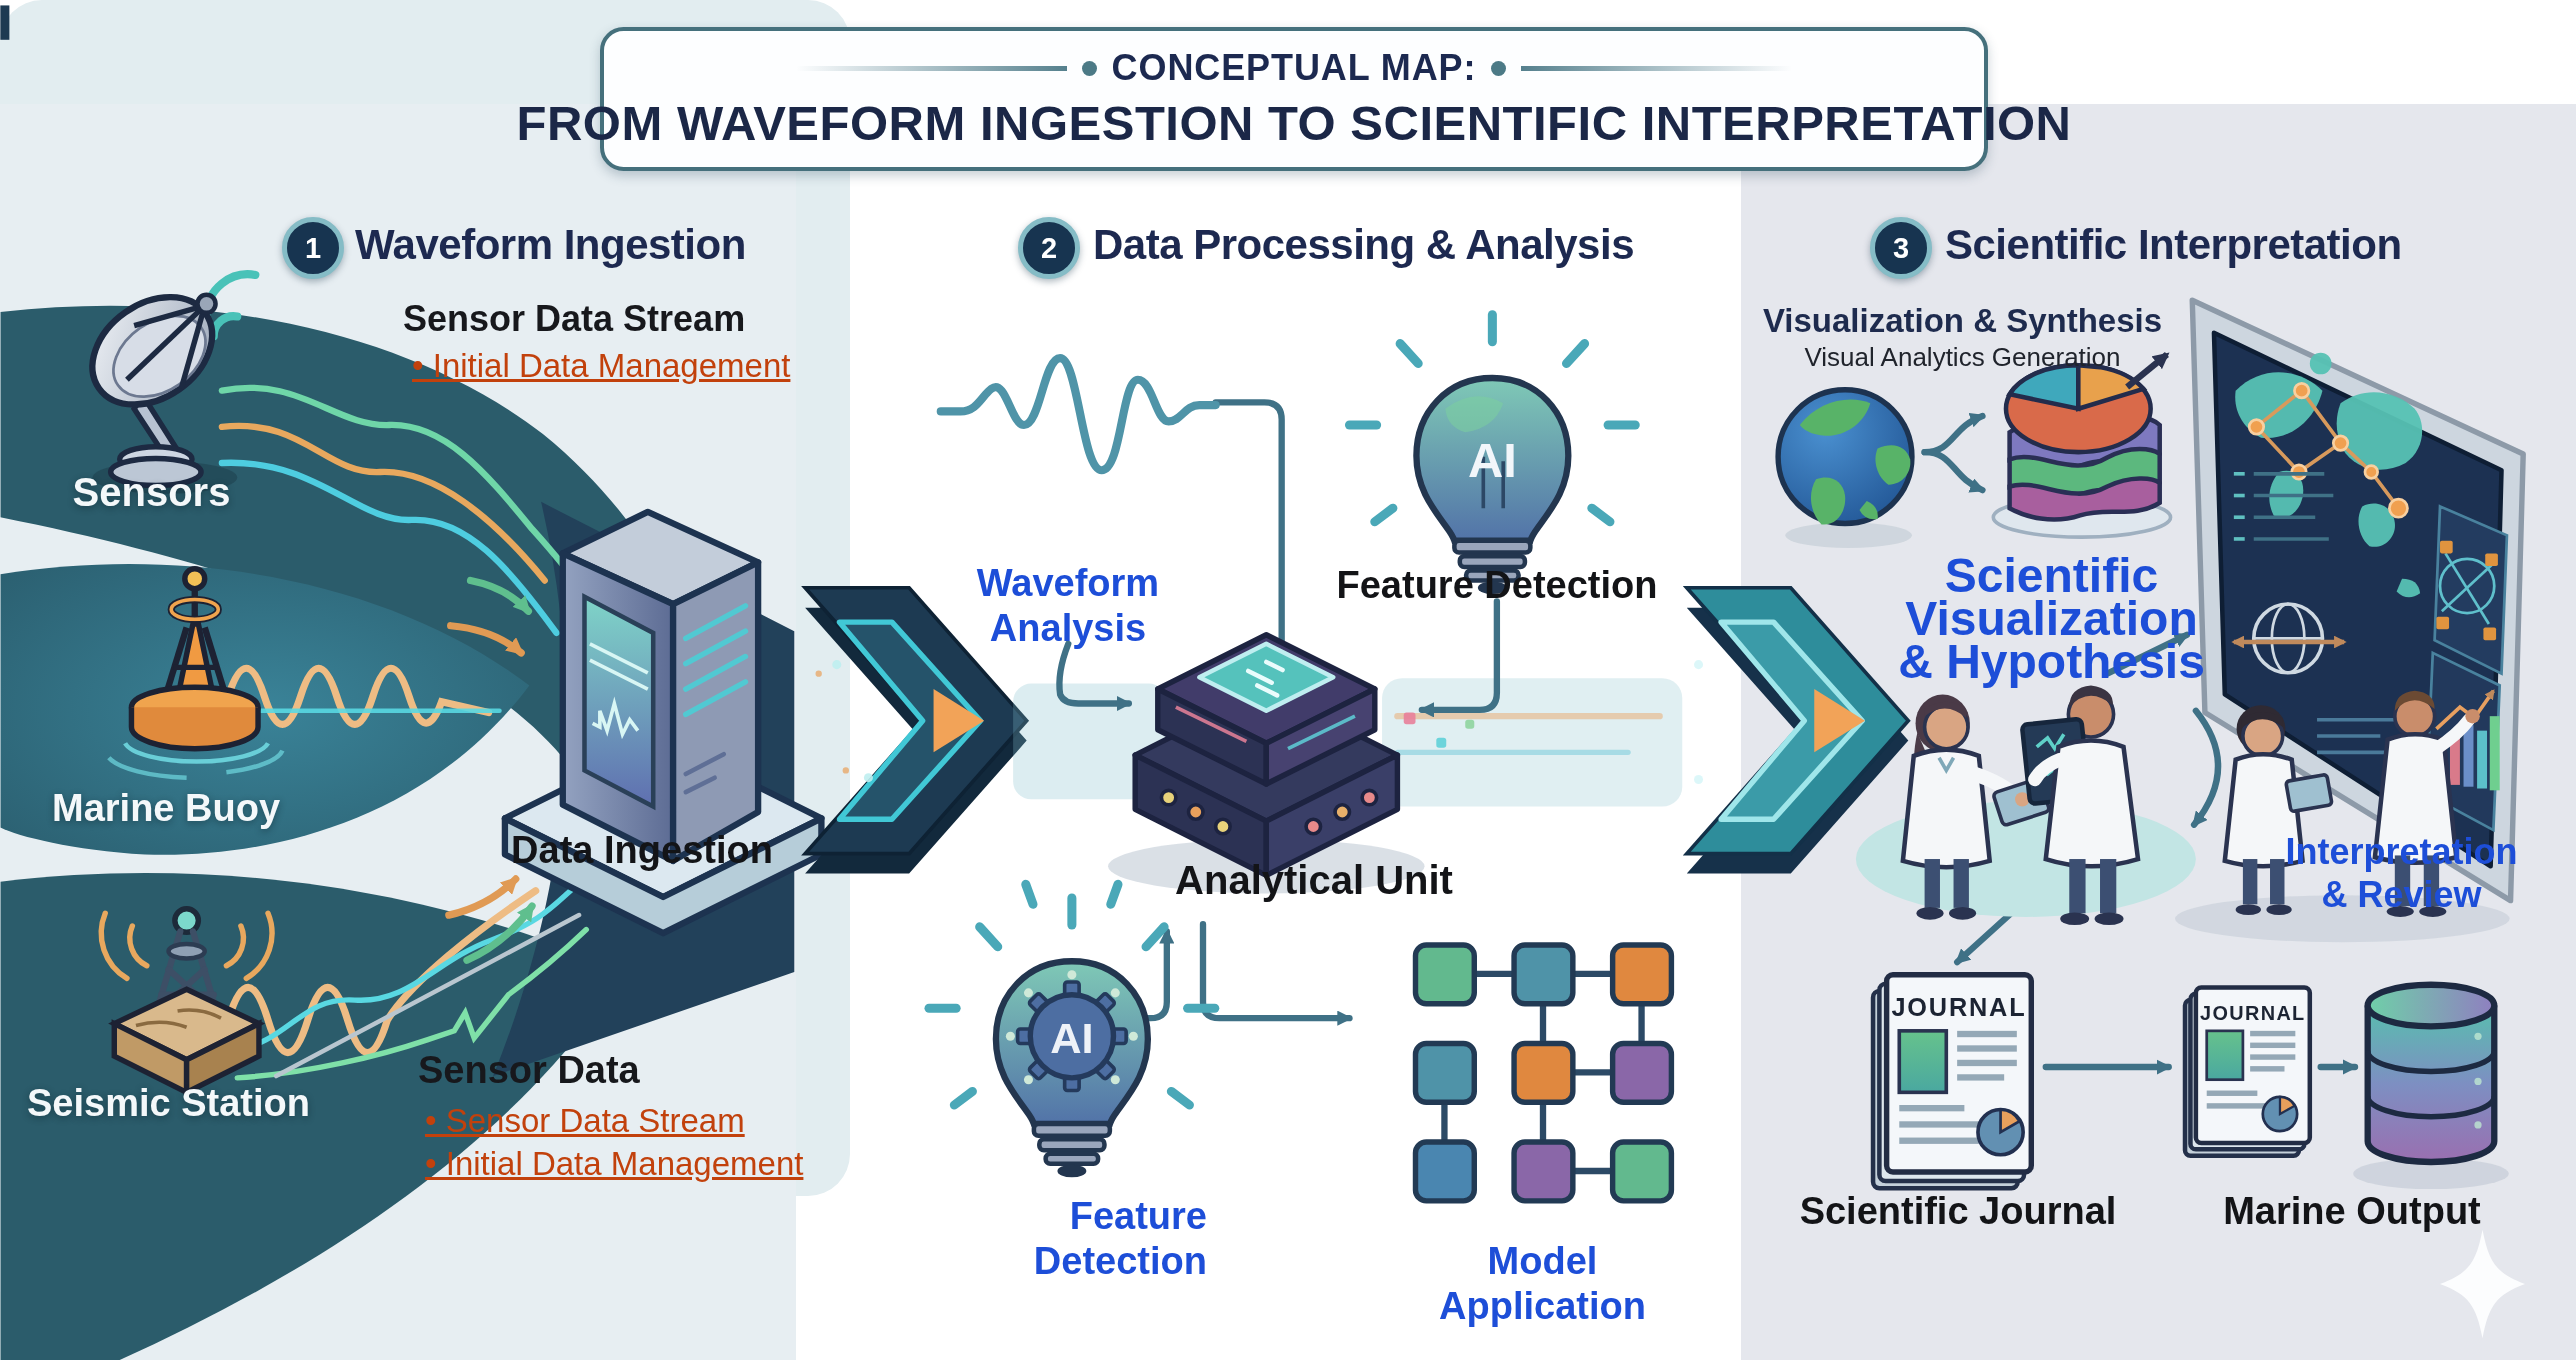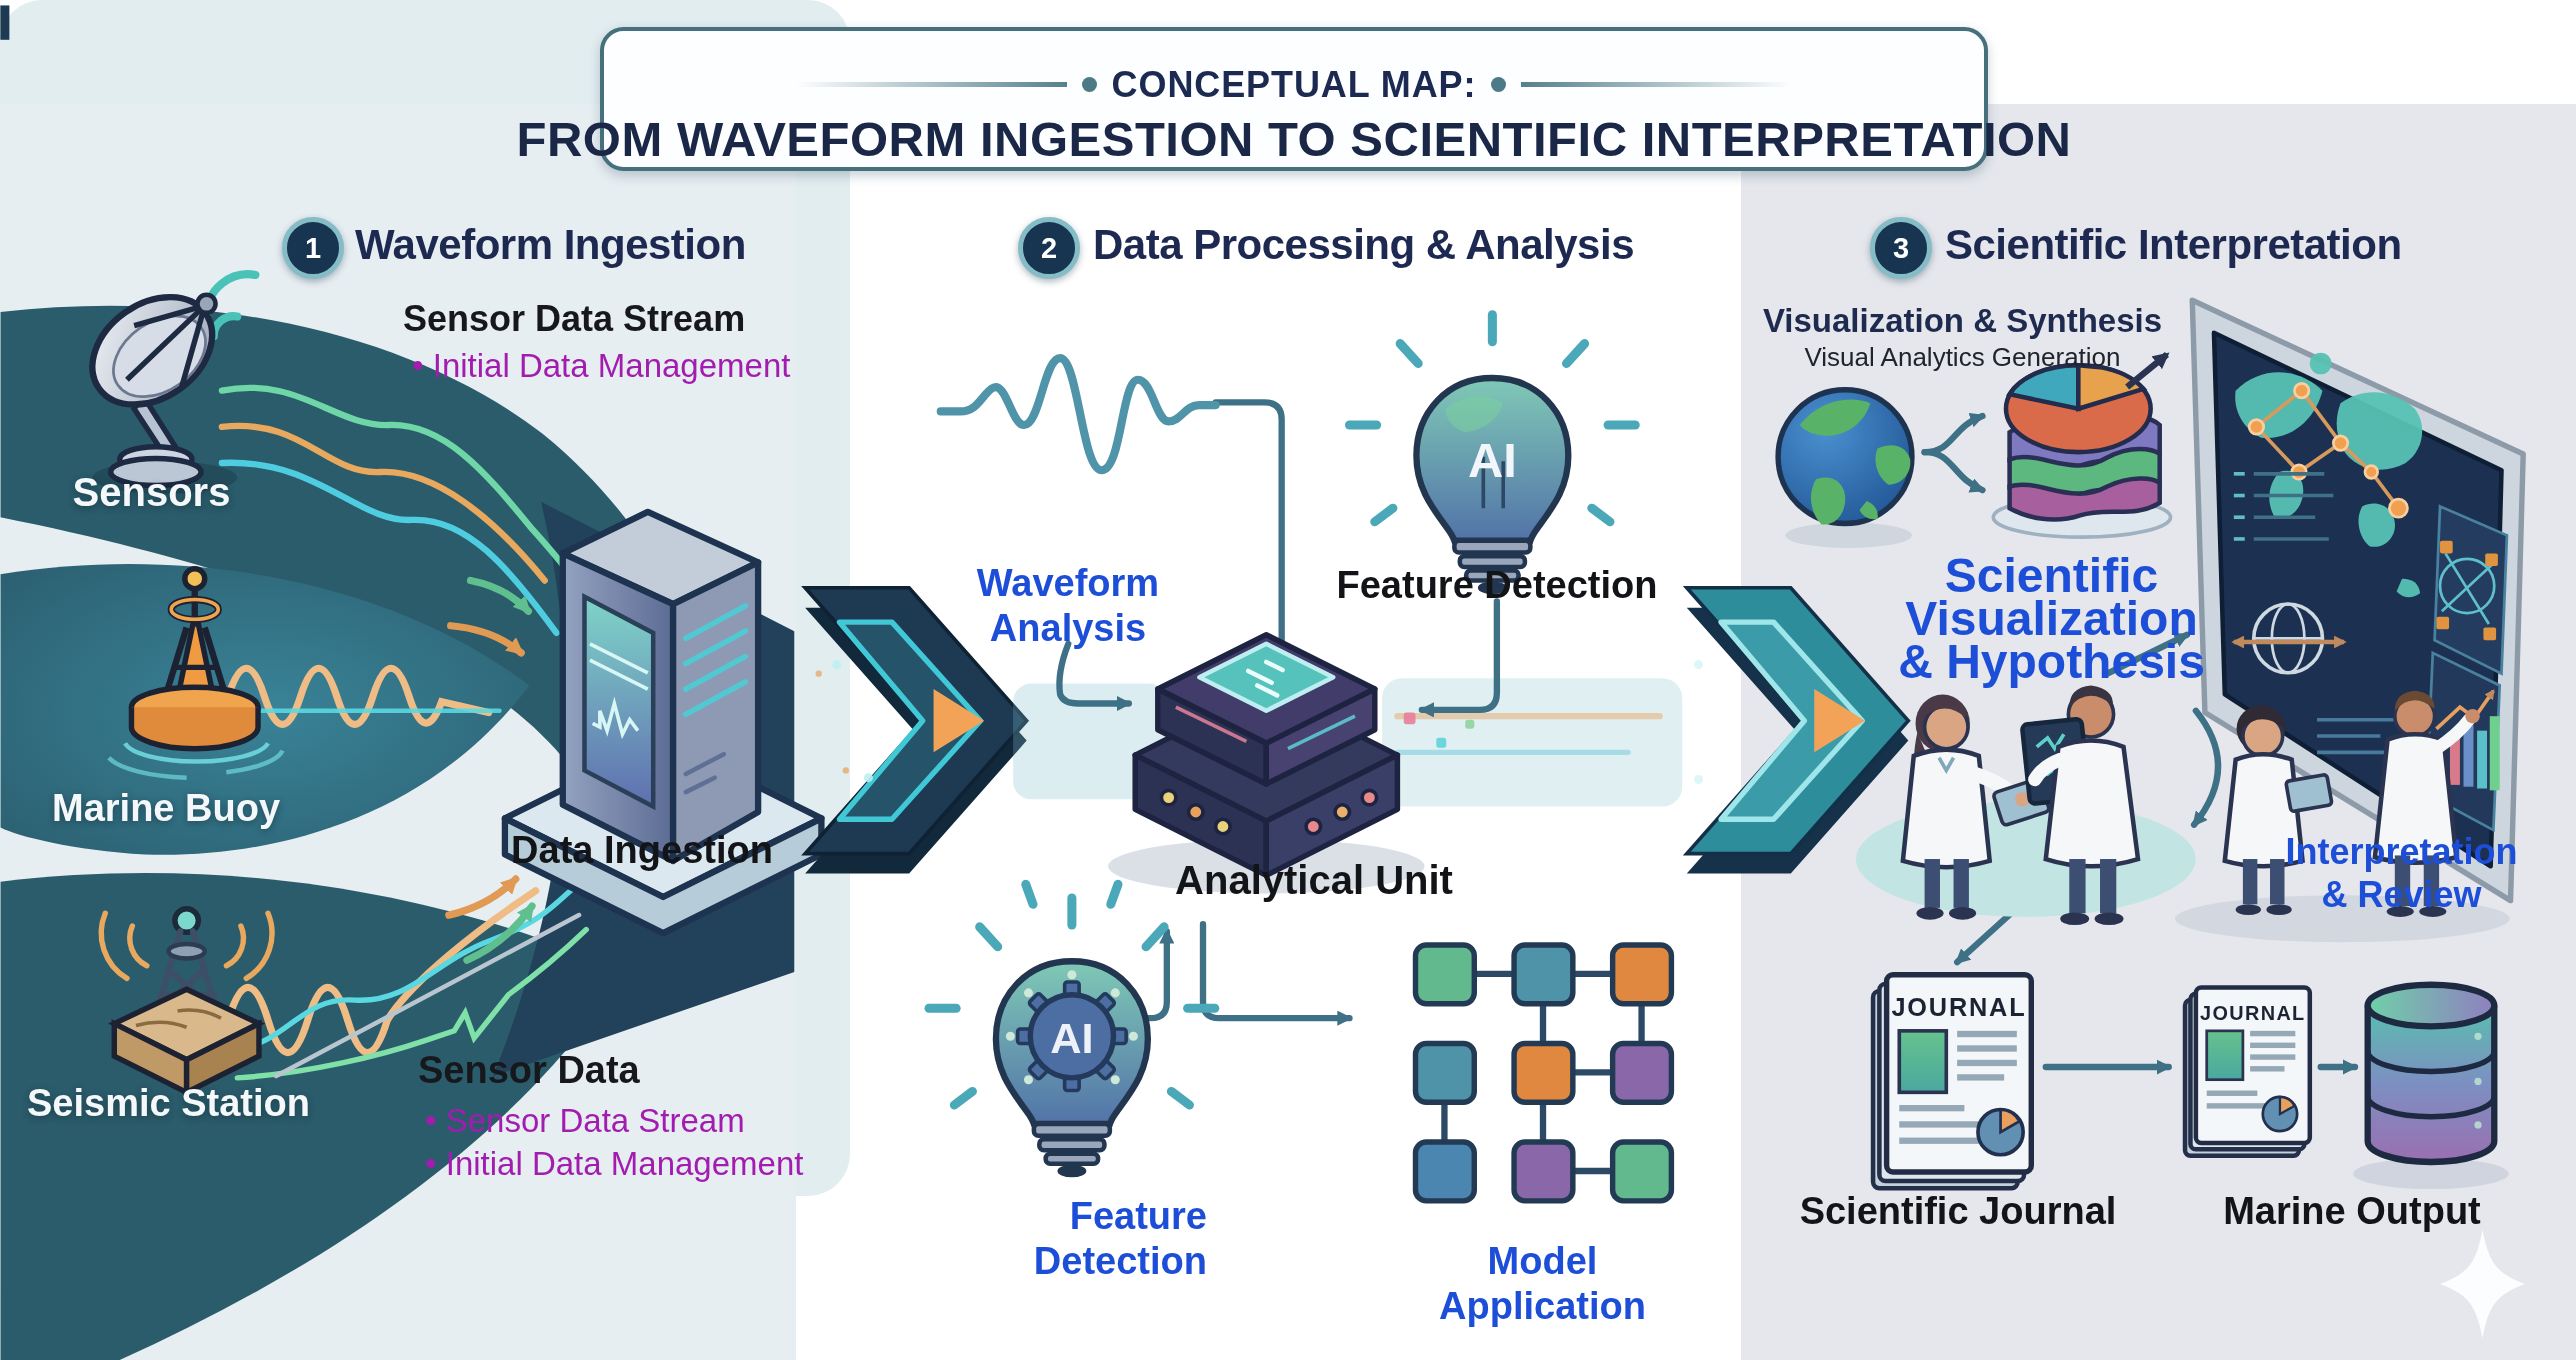--- a/index.html
+++ b/index.html
@@ -10,27 +10,27 @@
   #panel2{left:843px;top:104px;width:850px;height:1196px;background:#e2edf0;border-radius:42px;}
   #panel3{left:1741px;width:835px;background:#e5e7ed;}
   #art{position:absolute;left:0;top:0;}
   .lbl{position:absolute;color:#17181c;}
   .center{text-align:center;}
   .sec-head{font-size:42px;font-weight:800;color:#1d2950;letter-spacing:-0.5px;white-space:nowrap;}
   .badge{position:absolute;width:52px;height:52px;border-radius:50%;background:#173450;
          border:5.4px solid #85bcc6;color:#ffffff;font-size:29px;font-weight:800;
          display:flex;align-items:center;justify-content:center;box-shadow:0 2.7px 7.2px rgba(20,50,70,.35);}
   .sub-b{font-size:36px;font-weight:800;color:#17181c;white-space:nowrap;}
-  .bullet{font-size:33px;font-weight:400;color:#a21caf;white-space:nowrap;}
+  .bullet{font-size:33px;font-weight:400;color:#c2410c;white-space:nowrap;text-decoration:underline;}
   .wlabel{font-size:40px;font-weight:700;color:#f4f8fa;text-shadow:0 1.8px 7.2px rgba(10,30,40,.45);white-space:nowrap;}
   .dlabel{font-size:38px;font-weight:800;color:#131417;white-space:nowrap;}
   .dlabel2{font-size:38px;font-weight:800;color:#1d4ed8;line-height:45px;}
   #banner{position:absolute;left:600px;top:27px;width:1380px;height:136px;background:#fdfeff;
           border:4.5px solid #45707c;border-radius:23.5px;box-shadow:0 4.5px 11px rgba(40,70,90,.25);
-          display:flex;flex-direction:column;align-items:center;justify-content:flex-end;gap:5.4px;}
+          display:flex;flex-direction:column;align-items:center;justify-content:center;gap:5.4px;}
   #banner .row1{display:flex;align-items:center;gap:14.5px;}
   .tline{height:4.5px;width:271px;background:linear-gradient(to right,rgba(90,130,140,0),#55808d);}
   .tline.rev{background:linear-gradient(to left,rgba(90,130,140,0),#55808d);}
   .tdot{width:15.4px;height:15.4px;border-radius:50%;background:#4c7a86;}
   #title-line1{font-size:36px;font-weight:700;color:#1c2950;letter-spacing:0.9px;white-space:nowrap;}
   #title-line2{font-size:49px;font-weight:900;color:#1b2747;letter-spacing:0.5px;white-space:nowrap;}
   .svgtext{font-family:"Liberation Sans",sans-serif;}
 </style>
 </head>
 <body>

